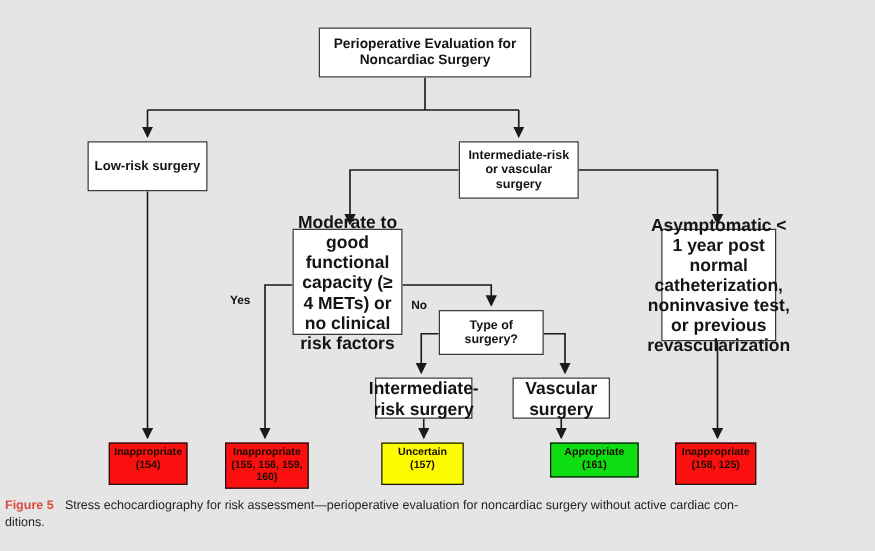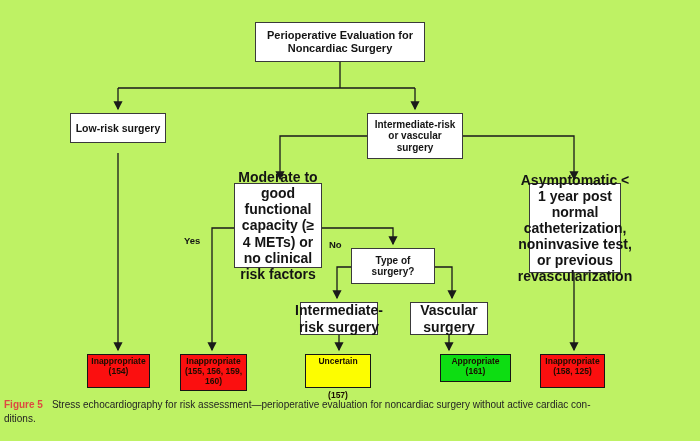--- a/index.html
+++ b/index.html
@@ -3,41 +3,41 @@
 <meta charset="utf-8">
 <style>
   html,body{margin:0;padding:0;}
   body{
     font-family:"Liberation Sans", sans-serif;
     background:#ffffff;
   }
   #canvas{
     position:relative;
     width:700px;height:441px;
-    background:#bef264;
+    background:#e5e5e5;
     overflow:hidden;
   }
   #connectors{
     position:absolute;left:0;top:0;width:700px;height:441px;
   }
   .node{
     position:absolute;
     background:#ffffff;
     border:1.5px solid #3a3a3a;
     box-sizing:border-box;
     display:flex;align-items:center;justify-content:center;
     text-align:center;
     font-weight:bold;
     font-size:14px;
     line-height:1.15;
     color:#141414;
     padding:2px;
   }
   #n-root{left:255px;top:22px;width:170px;height:40px;font-size:11px;}
-  #n-low{left:70px;top:113px;width:96px;height:30px;font-size:10.5px;}
+  #n-low{left:70px;top:113px;width:96px;height:40px;font-size:10.5px;}
   #n-int{left:367px;top:113px;width:96px;height:46px;font-size:10px;}
   #n-mod{left:234px;top:183px;width:88px;height:85px;}
   #n-asym{left:529px;top:183px;width:92px;height:90px;padding:1px;}
   #n-type{left:351px;top:248px;width:84px;height:36px;font-size:10px;}
   #n-irs{left:300px;top:302px;width:78px;height:33px;}
   #n-vs{left:410px;top:302px;width:78px;height:33px;}
   .outcome{
     position:absolute;
     border:1.4px solid #151515;
     box-sizing:border-box;
@@ -121,21 +121,21 @@
   <div id="o-low" class="outcome" style="background: rgb(251, 15, 15);">
     <span>Inappropriate</span>
     <span>(154)</span>
   </div>
 
   <div id="o-yes" class="outcome" style="background: rgb(251, 15, 15);">
     <span>Inappropriate</span>
     <span>(155, 156, 159, 160)</span>
   </div>
 
-  <div id="o-unc" class="outcome" style="background: rgb(253, 253, 0); gap: 24px;">
+  <div id="o-unc" class="outcome" style="background: rgb(253, 253, 0);">
     <span>Uncertain</span>
     <span>(157)</span>
   </div>
 
   <div id="o-app" class="outcome" style="background: rgb(13, 221, 18);">
     <span>Appropriate</span>
     <span>(161)</span>
   </div>
 
   <div id="o-prior" class="outcome" style="background: rgb(251, 15, 15);">

